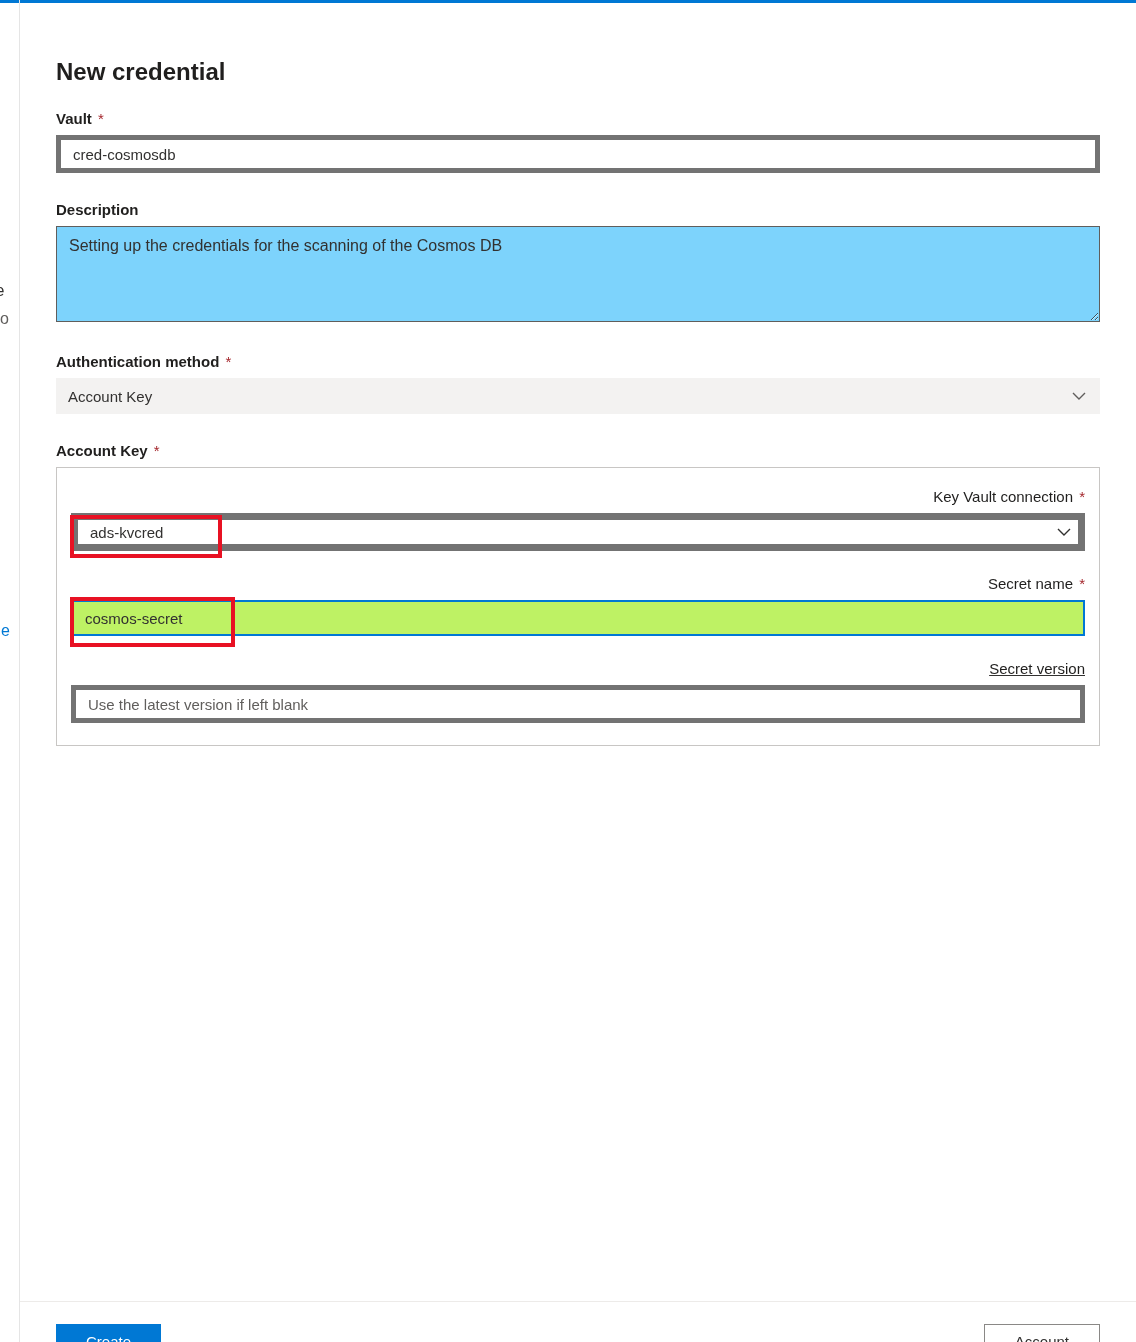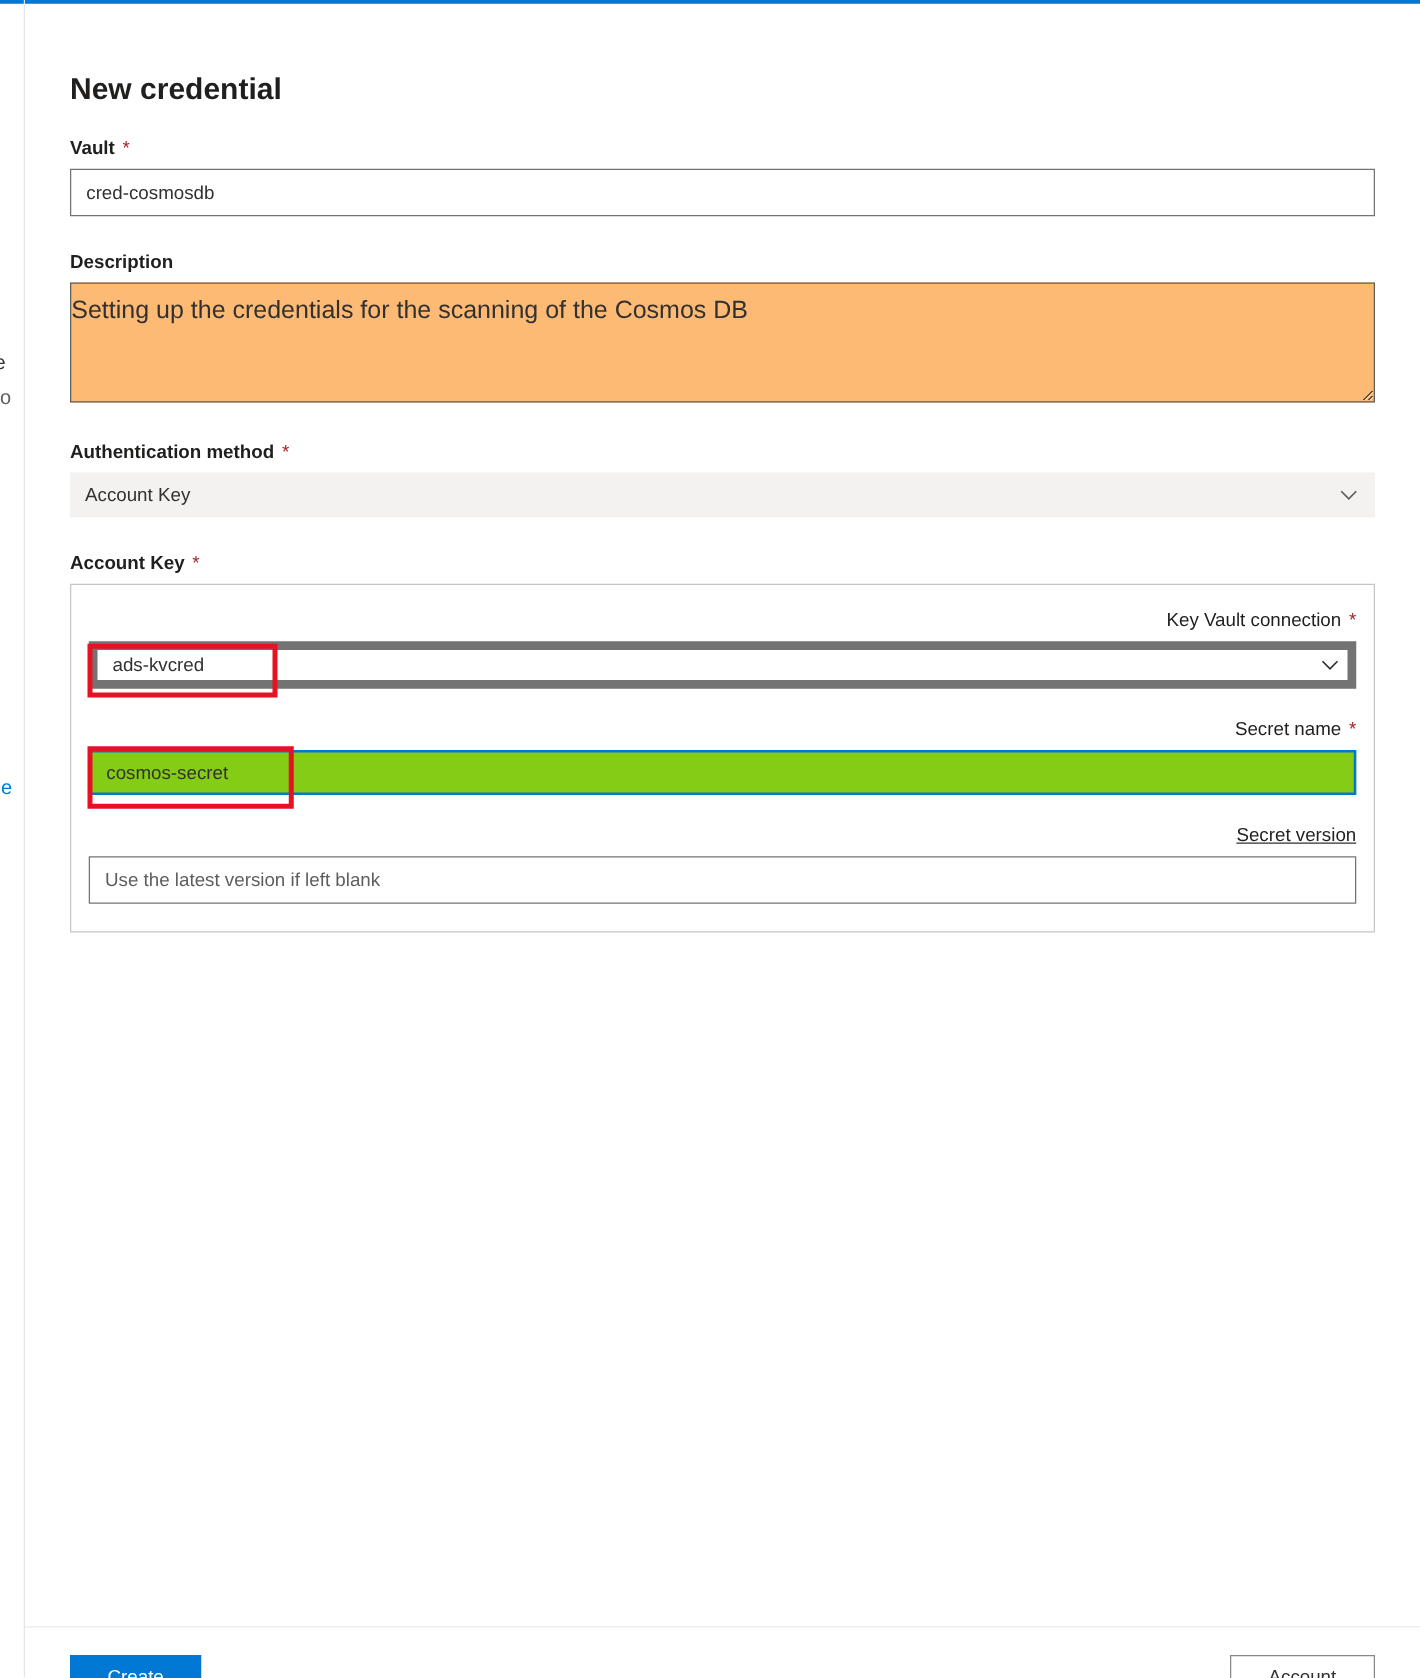--- a/index.html
+++ b/index.html
@@ -48,36 +48,36 @@
       font-weight: 600;
       color: #201f1e;
       margin-bottom: 8px;
       display: block;
     }
     .required { color: #a4262c; margin-left: 2px; font-weight: normal; }
     .text-input {
       width: 100%;
       height: 38px;
       padding: 0 12px;
-      border: 1px solid #737373;
+      border: 5px solid #737373;
       font-size: 15px;
       font-family: inherit;
       color: #323130;
       background: #fff;
     }
     .textarea-input {
       width: 100%;
       height: 96px;
-      padding: 10px 0;
+      padding: 10px 12px;
       border: 1px solid #605e5c;
-      font-size: 20px;
+      font-size: 16px;
       font-family: inherit;
       color: #323130;
       resize: both;
-      background: #fdba74;
+      background: #7dd3fc;
     }
     .select-wrap { position: relative; width: 100%; }
     .select-input {
       width: 100%;
       height: 38px;
       padding: 0 40px 0 12px;
       border: 7px solid #737373;
       font-size: 15px;
       background: #fff;
       appearance: none;
@@ -122,21 +122,21 @@
       pointer-events: none;
     }
     .secret-input {
       width: 100%;
       height: 36px;
       padding: 0 12px;
       border: 2px solid #0078d4;
       font-size: 15px;
       font-family: inherit;
       color: #323130;
-      background: #84cc16;
+      background: #bef264;
       outline: none;
     }
     .footer {
       position: absolute;
       bottom: 0;
       left: 0;
       right: 0;
       border-top: 1px solid #edebe9;
       padding: 22px 36px 28px 36px;
       display: flex;

